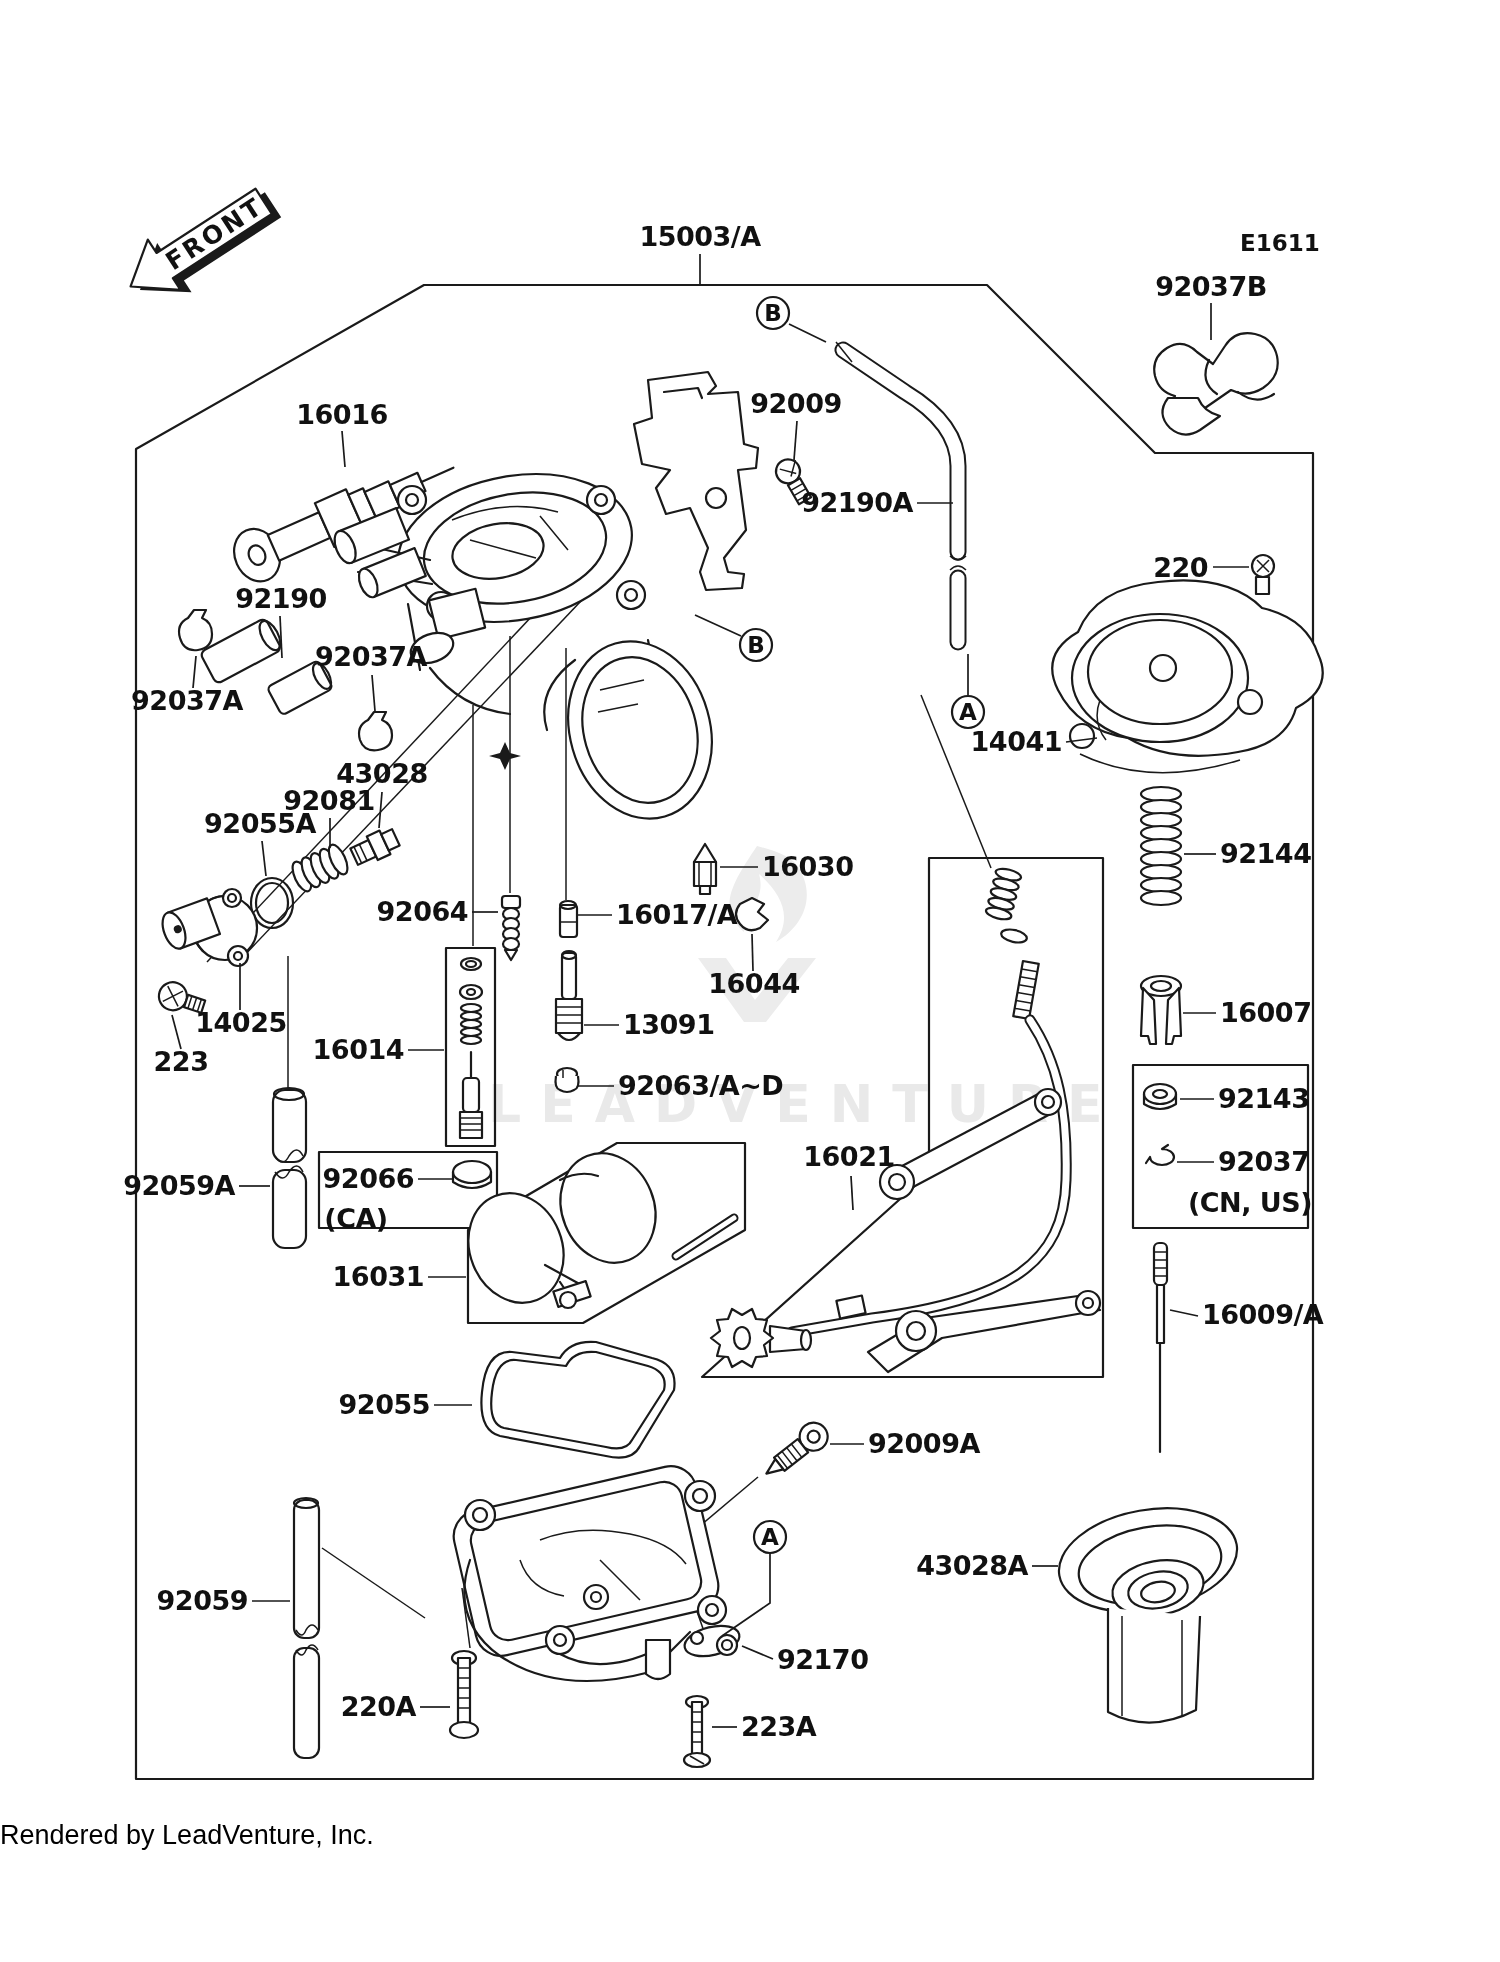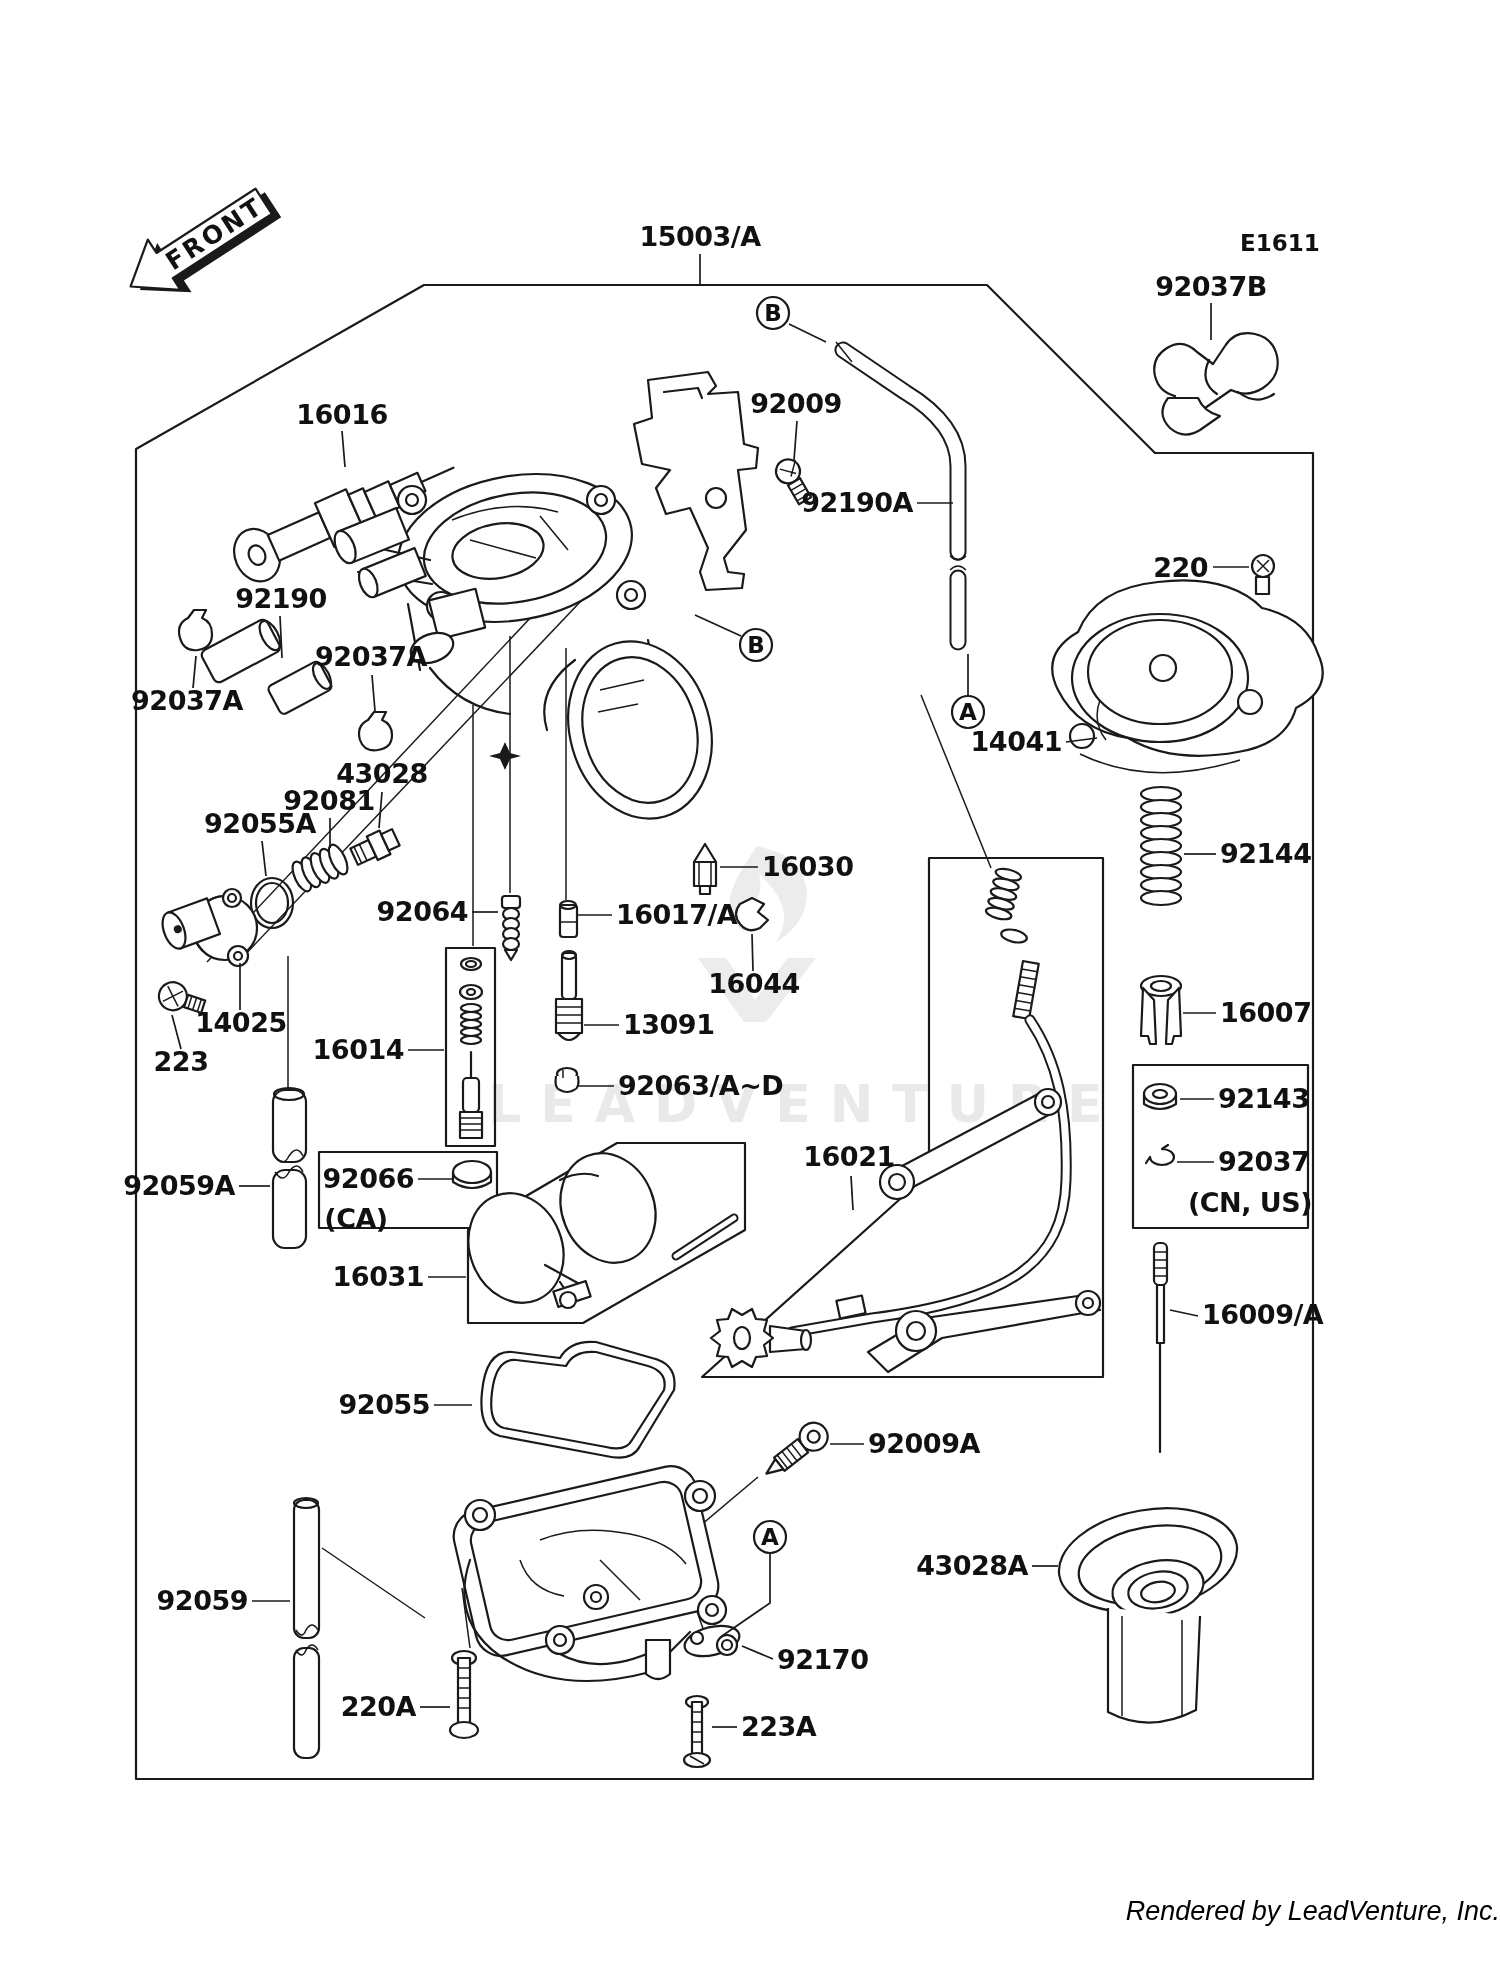--- a/index.html
+++ b/index.html
@@ -495,16 +495,16 @@
         <text x="756" y="653" text-anchor="middle" class="mletter">B</text>
         <polyline points="968,654 968,695" class="leader"></polyline>
         <circle cx="968" cy="712" r="16" class="lnf"></circle>
         <text x="968" y="720" text-anchor="middle" class="mletter">A</text>
         <polyline points="770,1553 770,1603 722,1636" class="leader"></polyline>
         <circle cx="770" cy="1537" r="16" class="lnf"></circle>
         <text x="770" y="1545" text-anchor="middle" class="mletter">A</text>
       </g>
 </svg>
 
-<div style="position:absolute;left:0;top:1896px;width:100%;text-align:right;font-style:italic;">
+<div style="position:absolute;left:0;top:1820px;width:100%;text-align:left;">
   <span class="footer">Rendered by LeadVenture, Inc.</span>
 </div>
 </div>
 
 </body></html>

